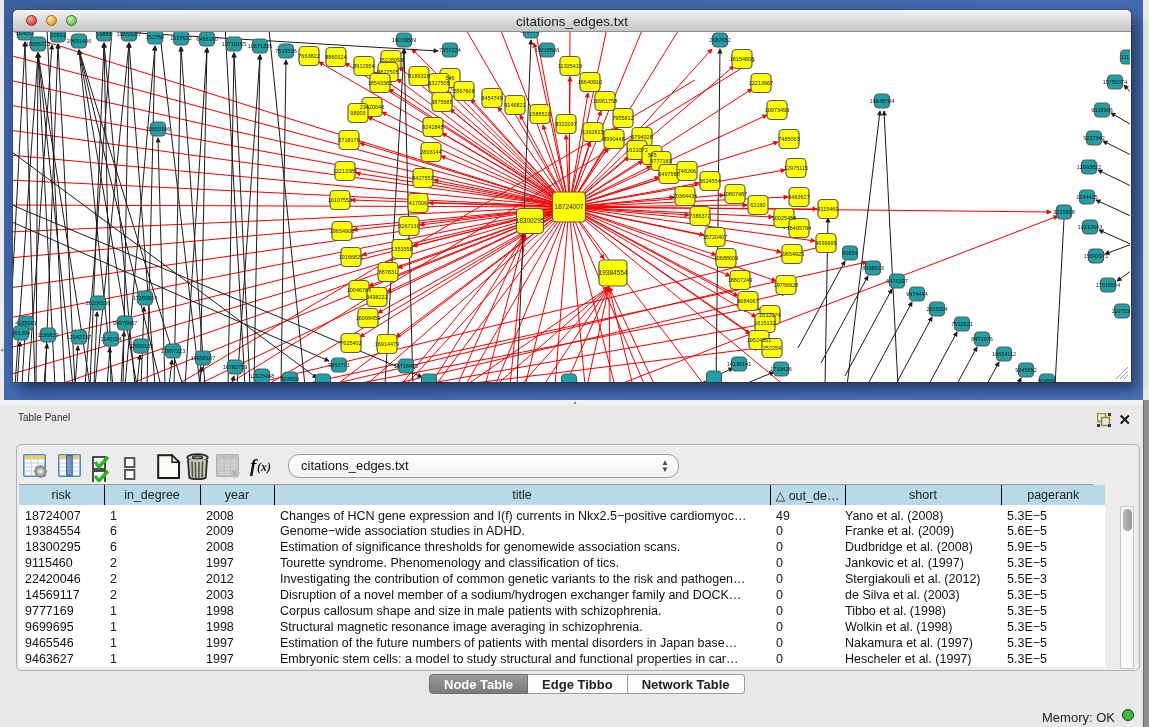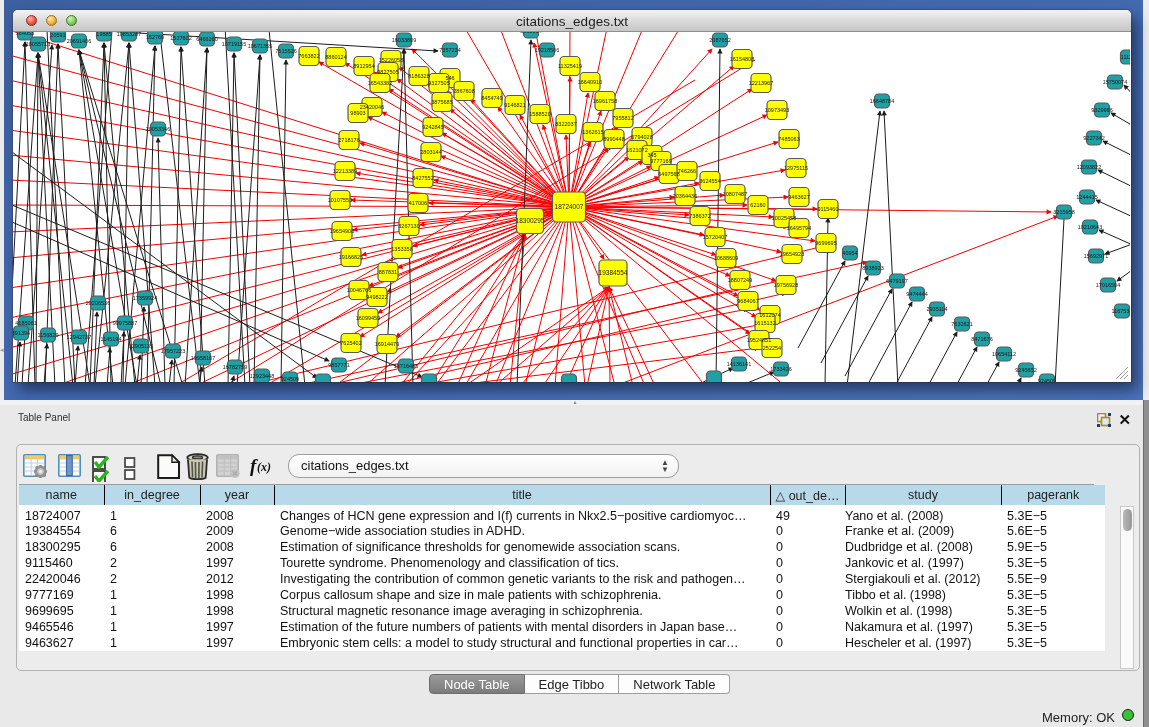--- a/index.html
+++ b/index.html
@@ -23,21 +23,21 @@
 table.tb th{background:#b8d9e9;font-weight:normal;font-size:12.5px;color:#222;height:20px;border-left:1px solid #000000;padding:0}
 table.tb th.c1{border-left:none}
 table.tb tr.fr td{padding-top:4px}
 table.tb td{height:16px;padding:0 0 0 6px;white-space:nowrap;overflow:hidden;background:#fff}
 table.tb .c1{width:85px}table.tb .c2{width:96px}table.tb .c3{width:74px}
 table.tb .c4{width:496px}table.tb .c5{width:75px}table.tb .c6{width:156px}table.tb .c7{width:104px}
 table.tb td.c6{text-align:left;padding:0}
 .thborder{position:absolute;left:2px;top:39px;width:1075px;height:1px;background:#9b9b9b}
 .sb{position:absolute;left:1103px;top:61px;width:14px;height:163px;background:#fafafa;border:1px solid #c8c8c8}
 .sbt{position:absolute;left:1.5px;top:2px;width:9px;height:22px;border-radius:5px;background:linear-gradient(90deg,#b8b8b8,#989898)}
-.tabs{position:absolute;left:429px;top:269px;height:20px;font-size:13px;font-weight:normal}
+.tabs{position:absolute;left:429px;top:269px;height:20px;font-size:13px;font-weight:bold}
 .tab{float:left;height:20px;line-height:19px;padding:0 14px;background:#fdfdfd;border:1px solid #9e9e9e;border-left:none;color:#222}
 .tab.sel{background:linear-gradient(#9b9b9b,#7b7b7b);color:#fff;border:1px solid #6e6e6e;border-radius:4px 0 0 4px}
 .tab.last{border-radius:0 4px 4px 0}
 .mem{position:absolute;right:28px;top:305px;font-size:13px;color:#222}
 .gdot{position:absolute;right:9px;top:304px;width:12px;height:12px;border-radius:50%;background:#35c435;border:1px solid #222}
 .ficon{position:absolute;right:32px;top:8px;width:14px;height:14px}
 .xicon{position:absolute;right:12px;top:6px;font-size:15px;font-weight:bold;color:#111}
 </style></head><body>
 <div class="desk"></div>
 <div class="sliver"></div>
@@ -657,26 +657,26 @@
    </g>
 
    <text x="230" y="22" font-family="Liberation Serif, serif" font-style="italic" font-weight="bold" font-size="19" fill="#111">f</text>
    <text x="237" y="21" font-family="Liberation Serif, serif" font-style="italic" font-weight="bold" font-size="12" fill="#111">(x)</text>
   </svg>
   <div class="combo">citations_edges.txt<div class="ud">▲<br>▼</div></div>
   <div class="thborder"></div>
   <table class="tb">
    <tbody>
           <tr>
-            <th class="c1">name</th>
+            <th class="c1">risk</th>
             <th class="c2">in_degree</th>
             <th class="c3">year</th>
             <th class="c4">title</th>
             <th class="c5">△ out_de…</th>
-            <th class="c6">study</th>
+            <th class="c6">short</th>
             <th class="c7">pagerank</th>
           </tr>
    <tr class="fr">
             <td class="c1">18724007</td>
             <td class="c2">1</td>
             <td class="c3">2008</td>
             <td class="c4">Changes of HCN gene expression and I(f) currents in Nkx2.5−positive cardiomyoc…</td>
             <td class="c5">49</td>
             <td class="c6">Yano et al. (2008)</td>
             <td class="c7">5.3E−5</td>
@@ -708,21 +708,30 @@
             <td class="c6">Jankovic et al. (1997)</td>
             <td class="c7">5.3E−5</td>
           </tr>
           <tr>
             <td class="c1">22420046</td>
             <td class="c2">2</td>
             <td class="c3">2012</td>
             <td class="c4">Investigating the contribution of common genetic variants to the risk and pathogen…</td>
             <td class="c5">0</td>
             <td class="c6">Stergiakouli et al. (2012)</td>
-            <td class="c7">5.5E−9</td>
+            <td class="c7">5.5E−3</td>
+          </tr>
+          <tr>
+            <td class="c1">14569117</td>
+            <td class="c2">2</td>
+            <td class="c3">2003</td>
+            <td class="c4">Disruption of a novel member of a sodium/hydrogen exchanger family and DOCK…</td>
+            <td class="c5">0</td>
+            <td class="c6">de Silva et al. (2003)</td>
+            <td class="c7">5.3E−5</td>
           </tr>
           <tr>
             <td class="c1">9777169</td>
             <td class="c2">1</td>
             <td class="c3">1998</td>
             <td class="c4">Corpus callosum shape and size in male patients with schizophrenia.</td>
             <td class="c5">0</td>
             <td class="c6">Tibbo et al. (1998)</td>
             <td class="c7">5.3E−5</td>
           </tr>

